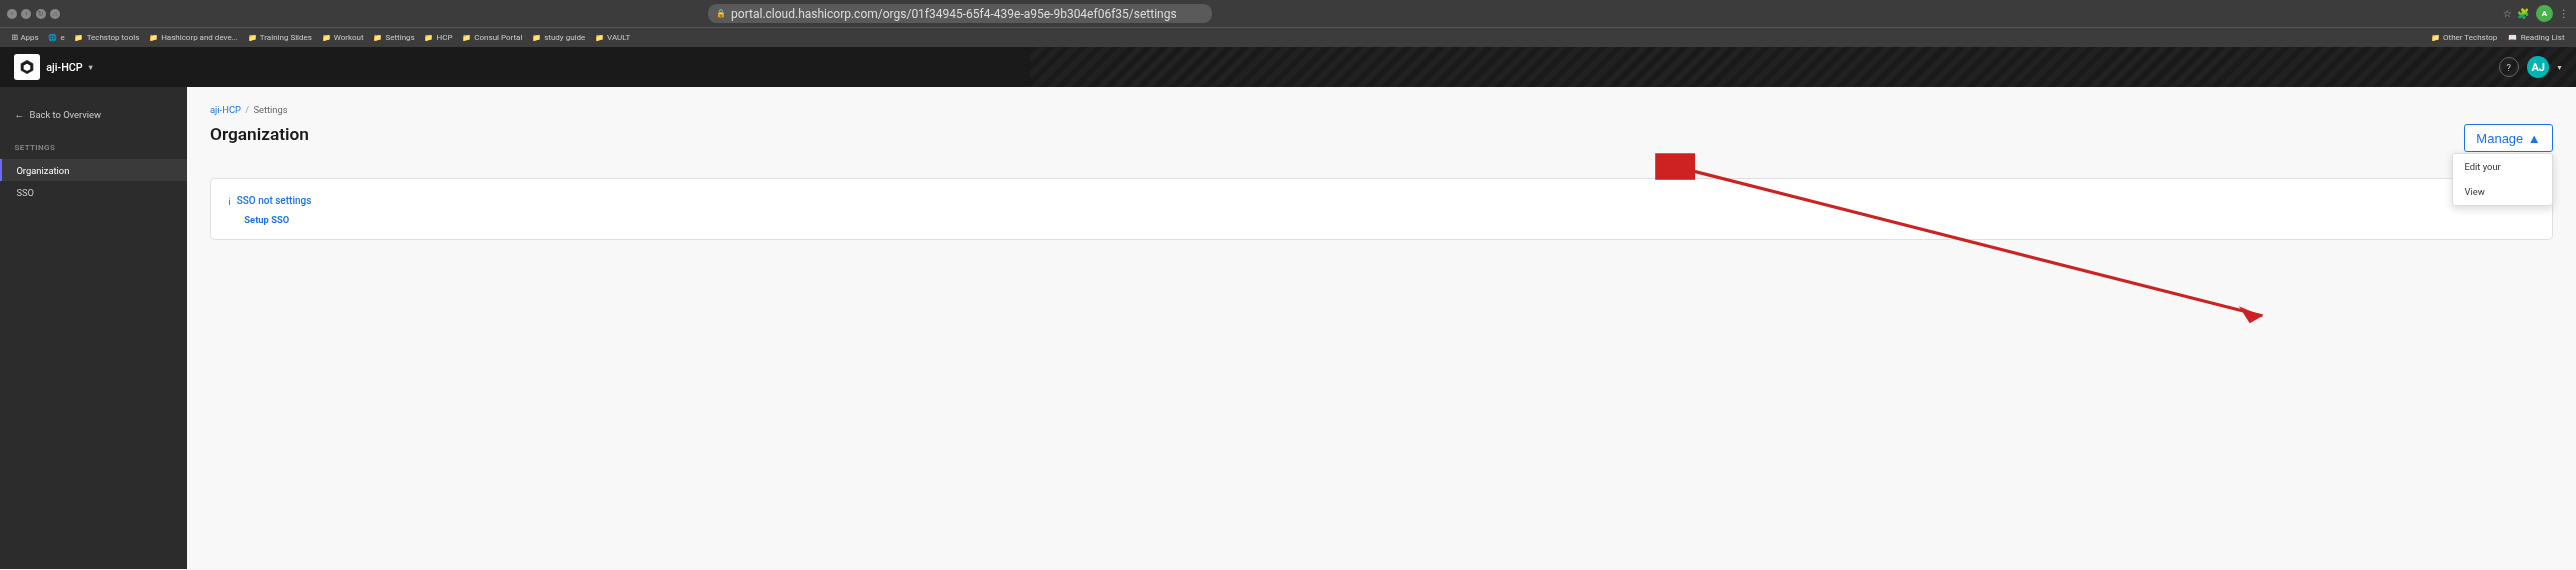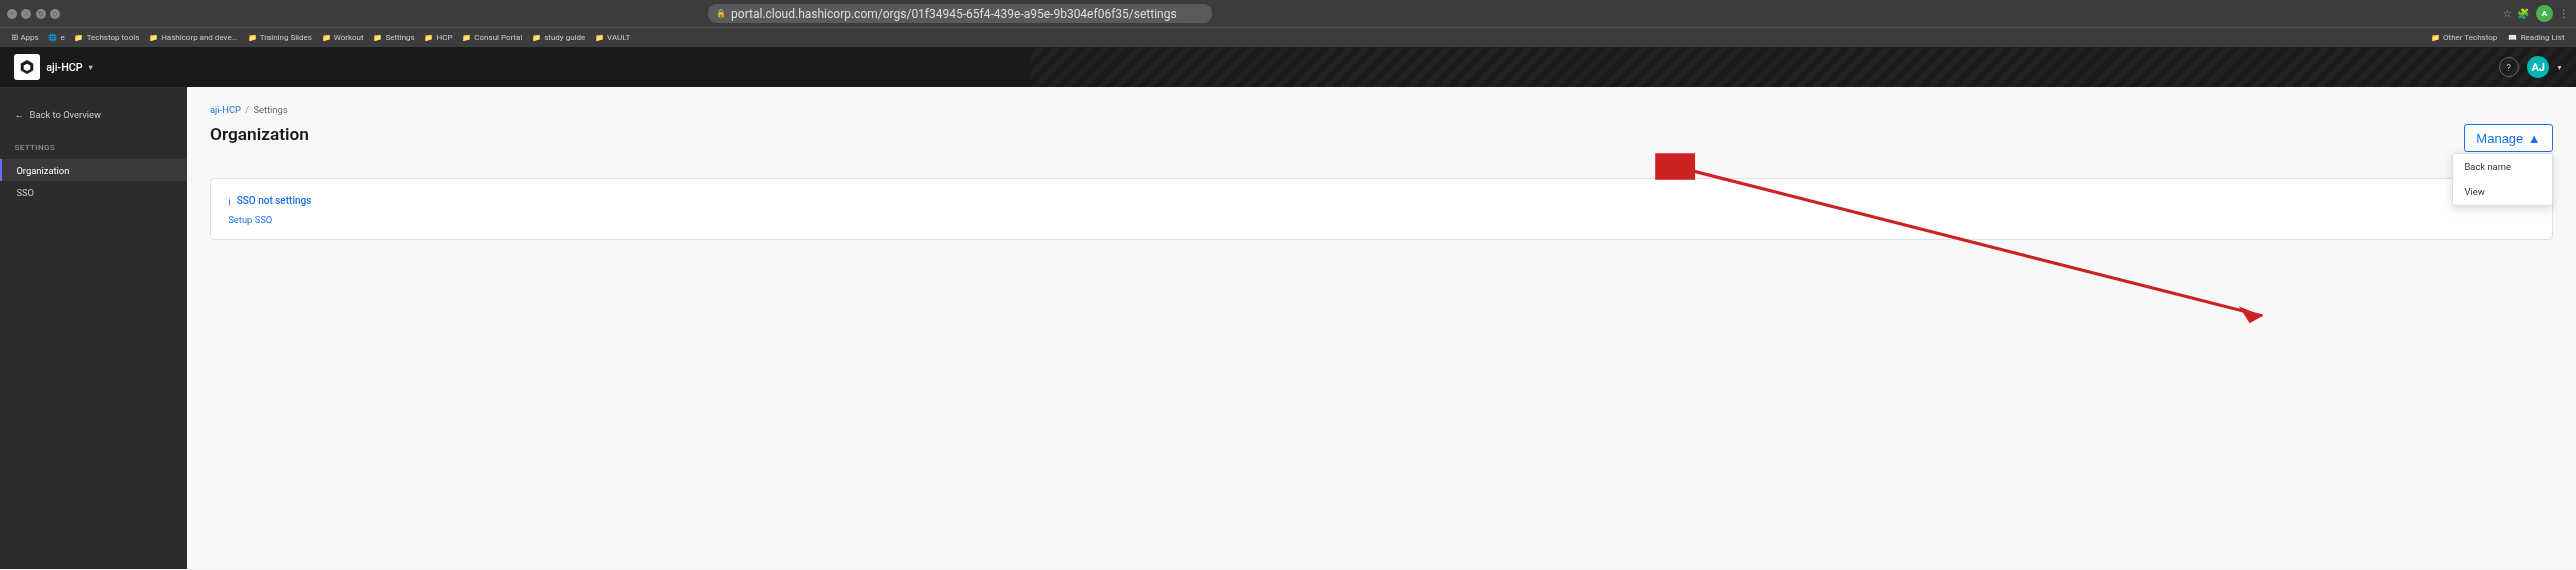--- a/index.html
+++ b/index.html
@@ -74,21 +74,21 @@
     
     .dropdown-menu { position: absolute; top: 29px; right: 0; background: white; border: 0.7px solid #ddd; border-radius: 2.9px; box-shadow: 0 2.9px 8.6px rgba(0,0,0,0.15); min-width: 101px; z-index: 100; }
     .dropdown-item { padding: 7.2px 11.5px; cursor: pointer; font-size: 9.4px; color: #333; }
 
     
     .sso-card { background: white; border: 0.7px solid #e0e0e0; border-radius: 4.3px; padding: 14.4px 17.3px; }
     .sso-header { display: flex; align-items: center; gap: 5.8px; margin-bottom: 5.8px; }
     .sso-icon { color: #1a73e8; font-size: 10px; }
     .sso-title { color: #1a73e8; font-size: 10px; font-weight: 500; }
     .sso-description { color: #444; font-size: 9.4px; margin-bottom: 8.6px; line-height: 1.5; }
-    .sso-setup-link { color: #1a73e8; font-size: 9.4px; cursor: pointer; text-decoration: none; font-weight: 400; }
+    .sso-setup-link { color: #1a73e8; font-size: 9.4px; cursor: pointer; text-decoration: none; font-weight: 700; margin-left: 16px; }
 
     
     .manage-container { position: relative; }
   </style>
 </head>
 <body>
 
 <div class="browser-chrome">
   <div class="browser-controls">
     <button class="browser-btn back">‹</button>
@@ -207,21 +207,21 @@
     </div>
 
     <div class="page-header-row">
       <h1 class="page-title">Organization</h1>
       <div class="manage-container">
         <button class="manage-btn">
           <span>Manage</span>
           <span>▲</span>
         </button>
         <div class="dropdown-menu">
-          <div class="dropdown-item">Back name</div>
+          <div class="dropdown-item">Edit your</div>
           <div class="dropdown-item">View</div>
         </div>
       </div>
     </div>
 
     <div class="sso-card">
       <div class="sso-header">
         <span class="sso-icon">ℹ</span>
         <span class="sso-title">SSO not settings</span>
       </div>

